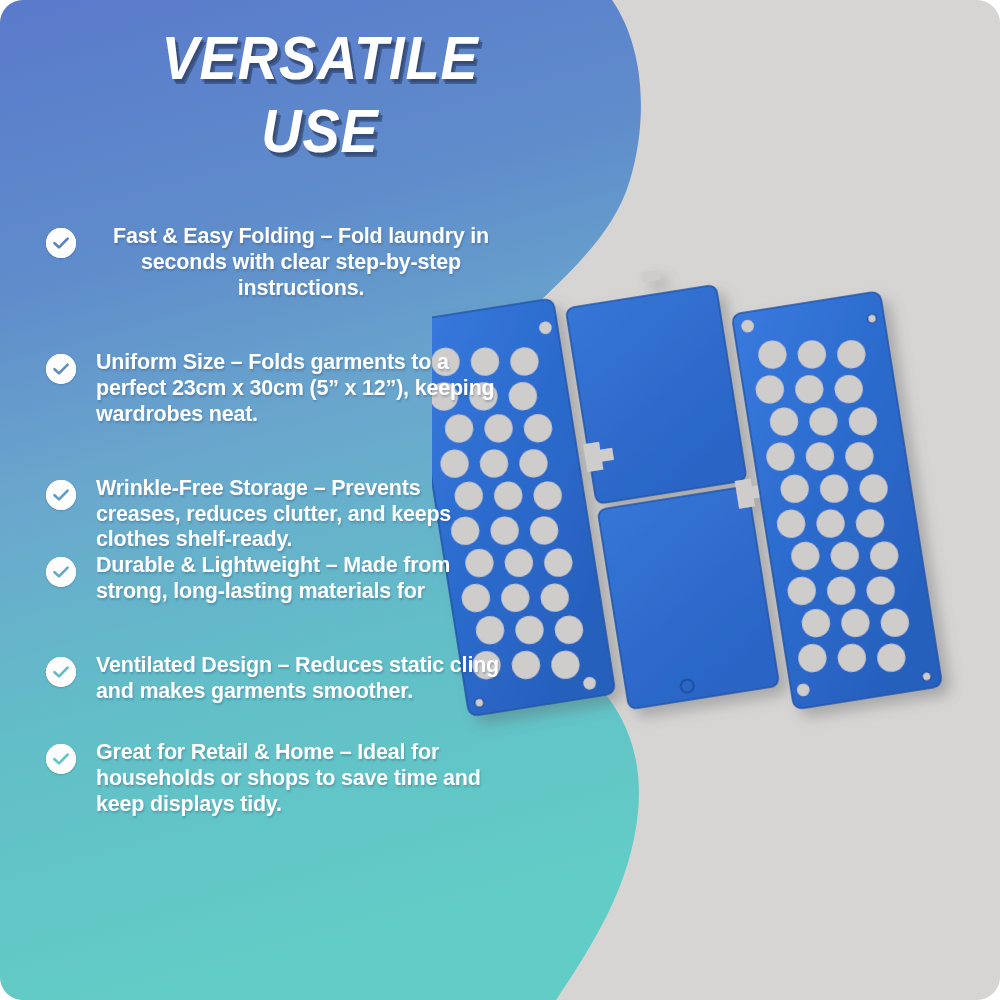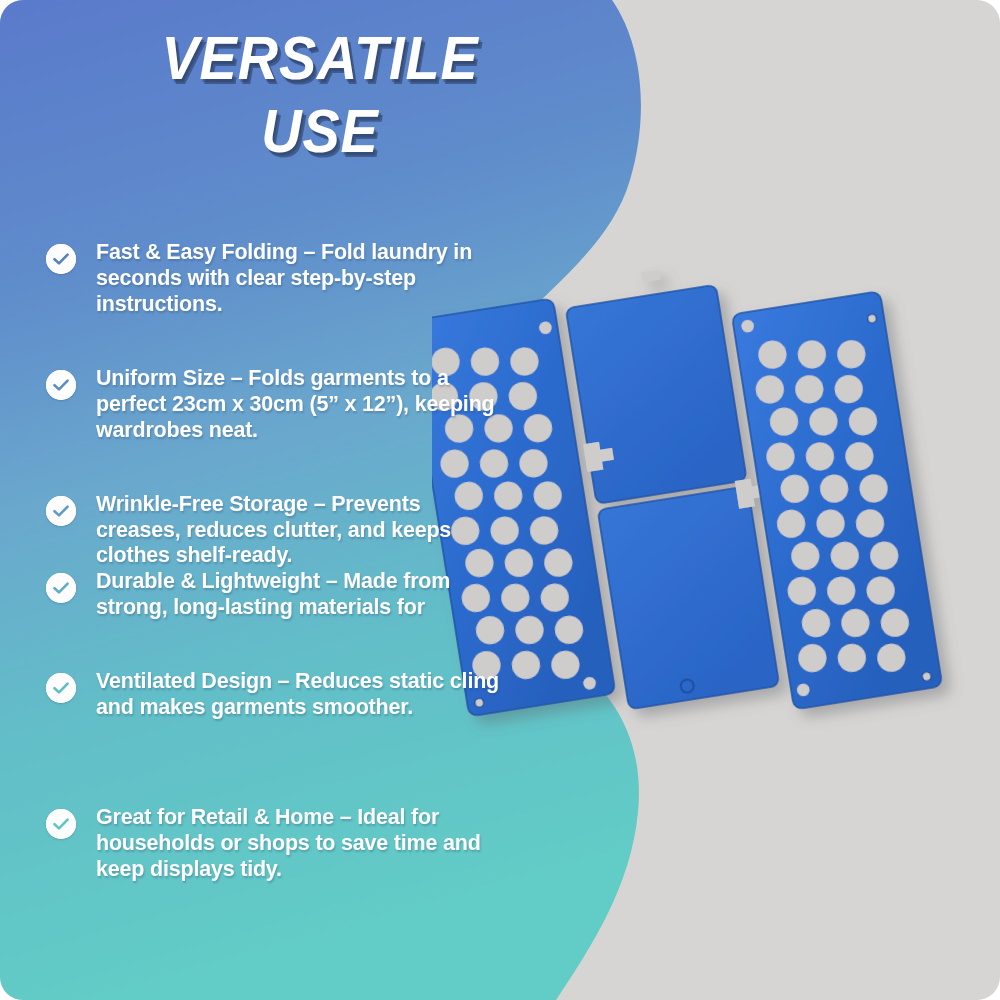--- a/index.html
+++ b/index.html
@@ -87,26 +87,26 @@
     display: block;
     color: #ffffff;
     font-weight: bold;
     font-size: 21.5px;
     line-height: 1.20;
     letter-spacing: -0.2px;
     text-shadow: 1px 2px 2px rgba(40,70,110,0.30);
   }
 
   
-  .b0 { margin-top: 16px; }
+  .b0 { margin-top: 0px; text-align: center; }
   .b1 { margin-top: 49px; }
   .b2 { margin-top: 48px; }
   .b3 { }
   .b4 { margin-top: 48px; }
-  .b5 { margin-top: 85px; }
+  .b5 { margin-top: 36px; }
 
   
   .product {
     position: absolute;
     left: 432px;
     top: 250px;
     width: 560px;
     height: 520px;
   }
   .product svg { display: block; width: 100%; height: 100%; }

